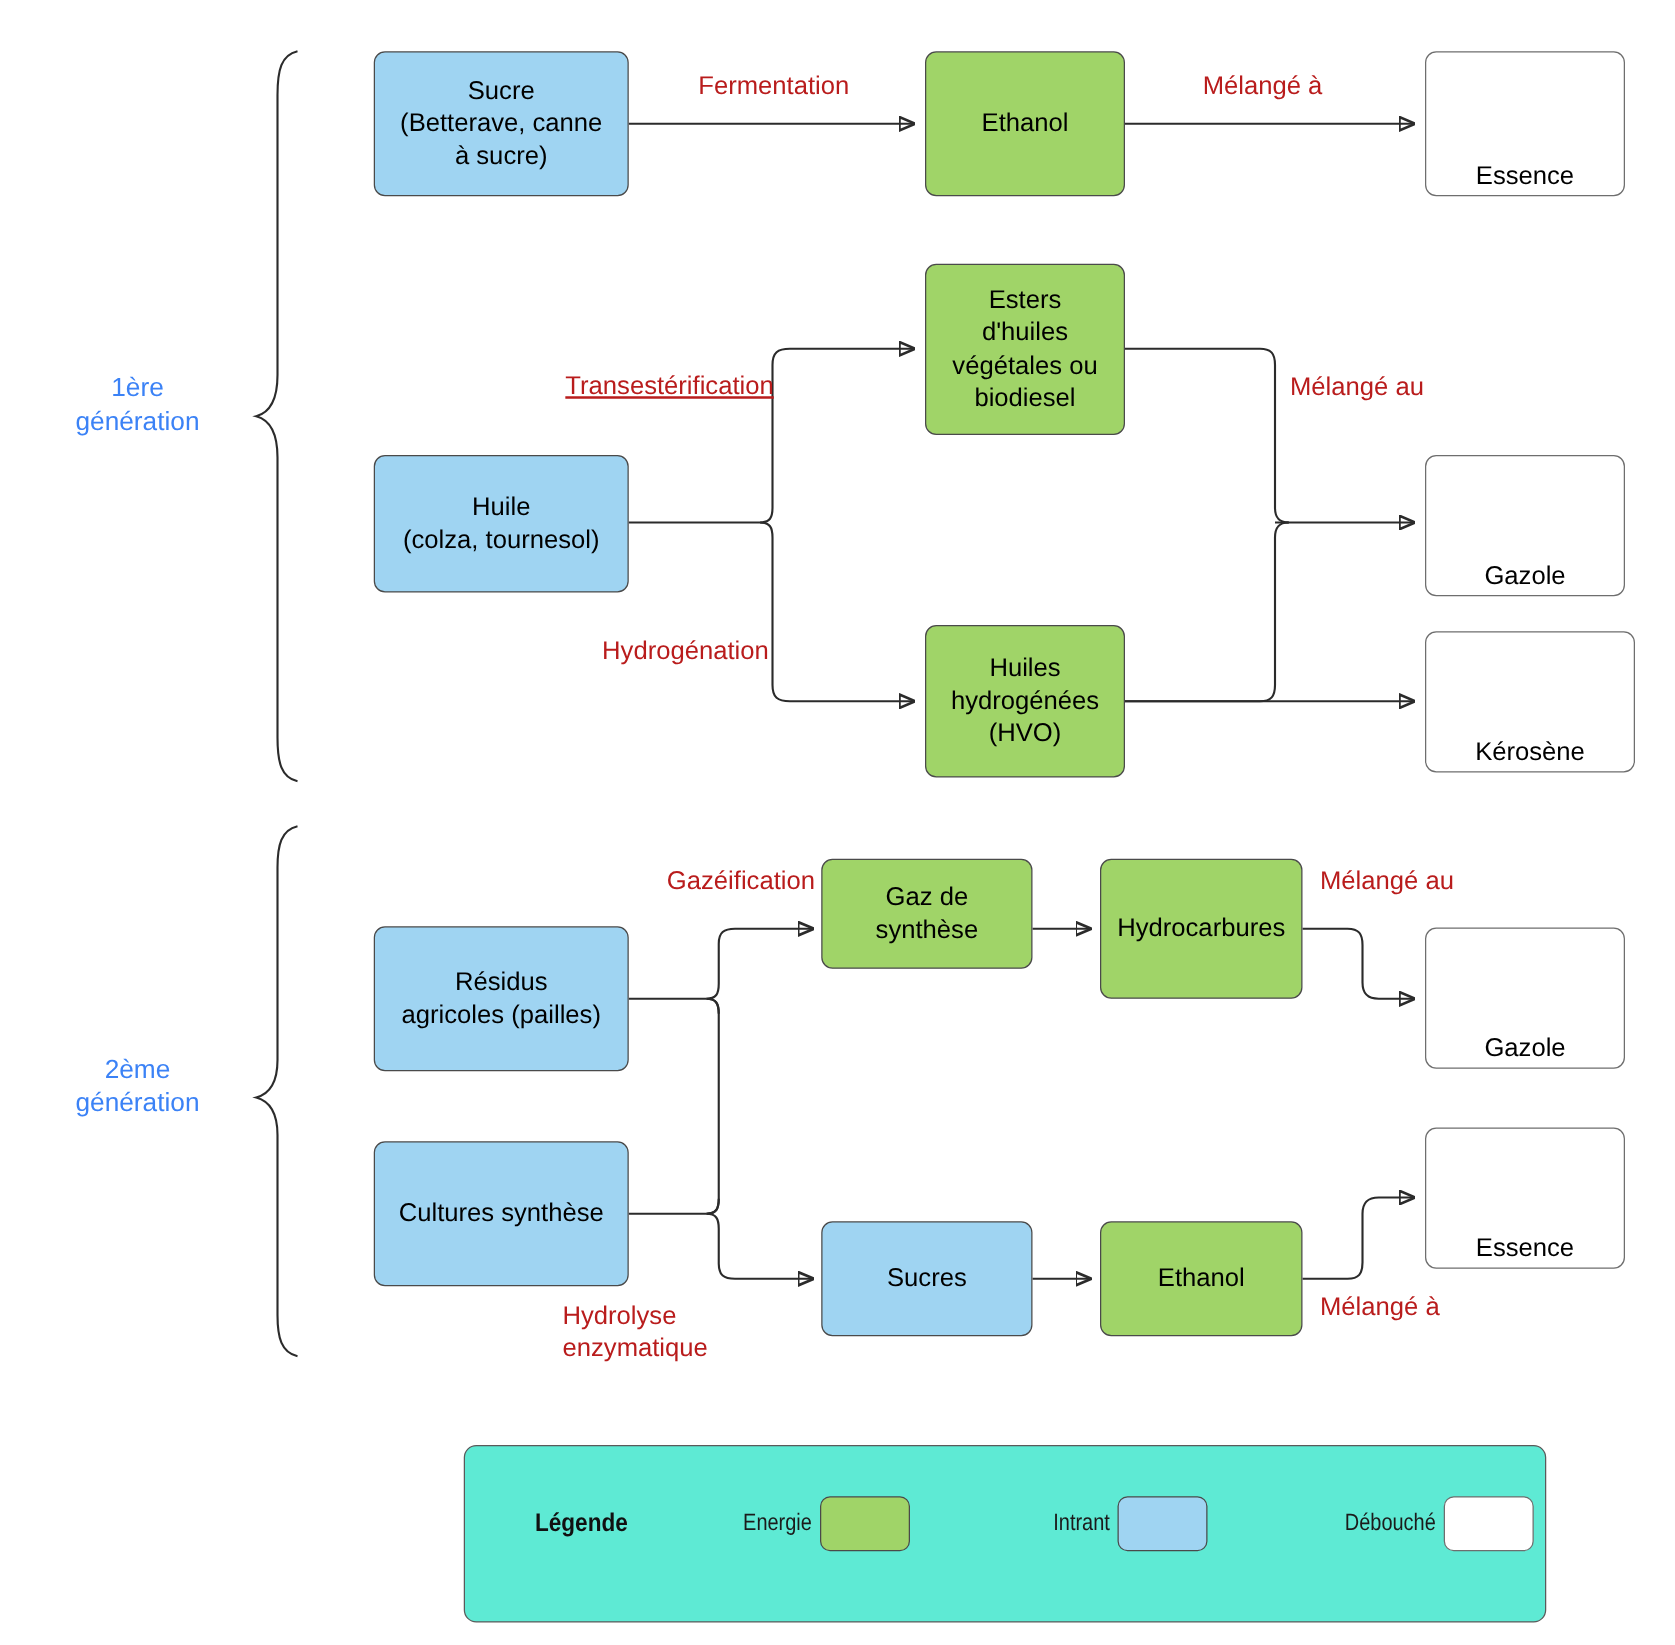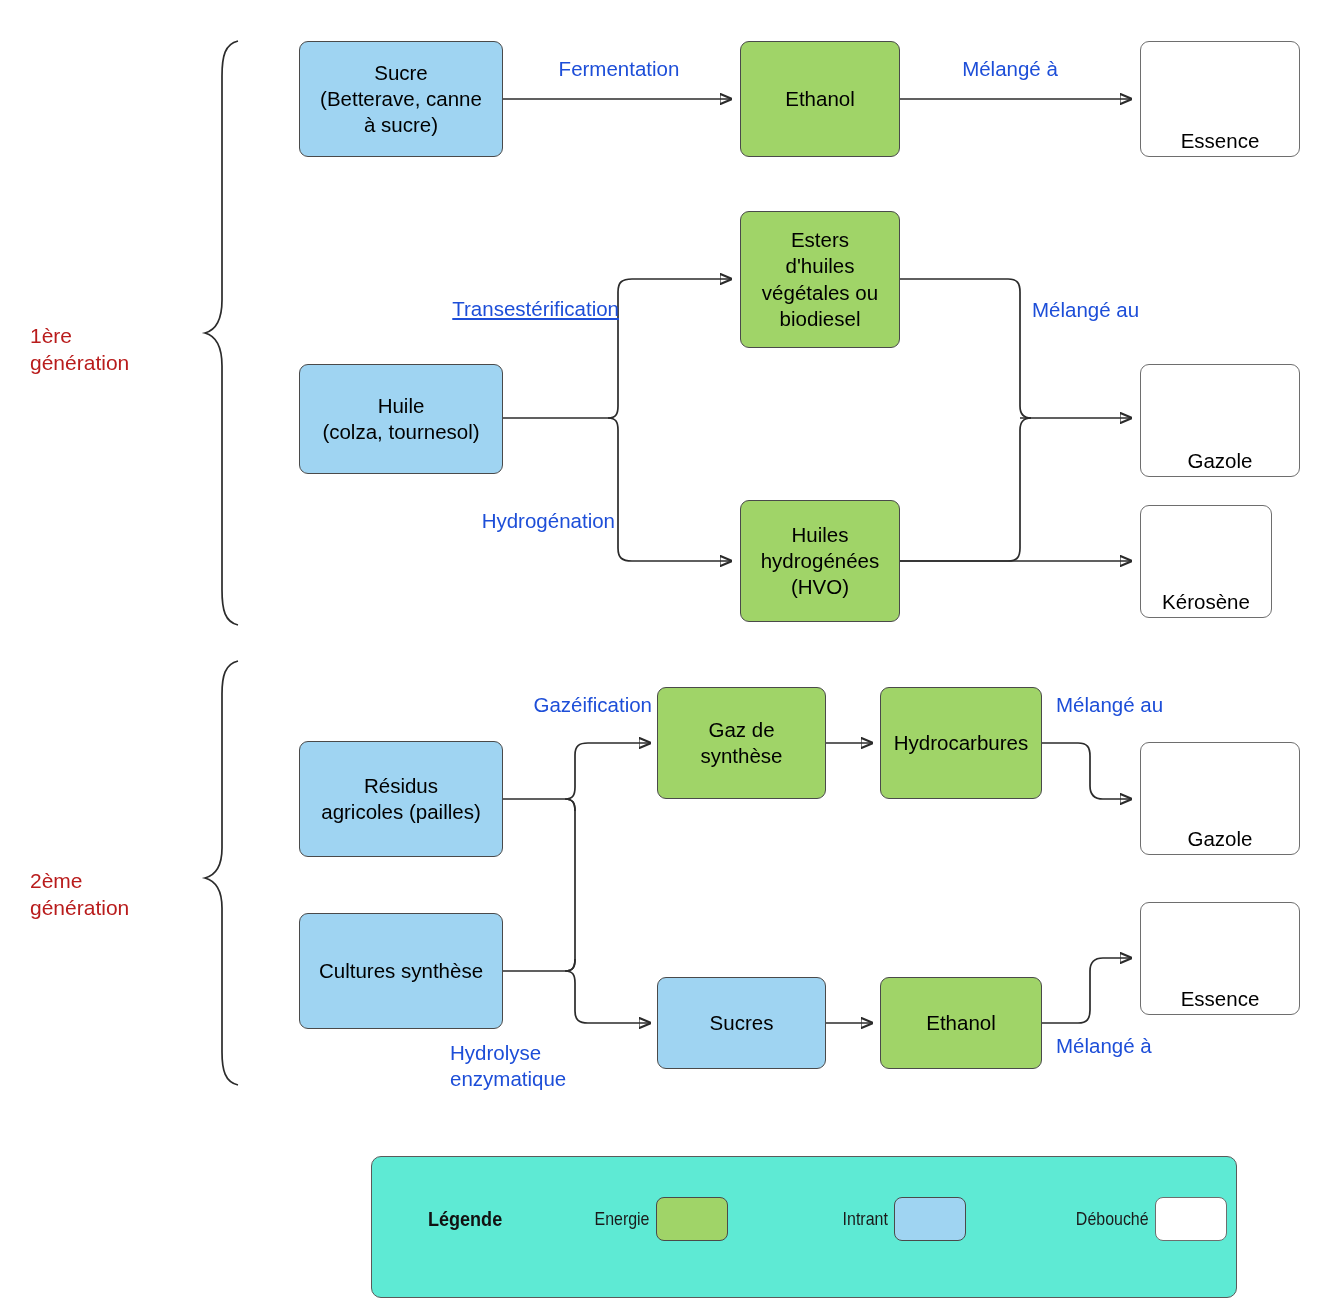--- a/index.html
+++ b/index.html
@@ -50,34 +50,33 @@
   }
   .node.intrant{ background:#9FD4F2; border-color:#4a4a4a; }
   .node.energie{ background:#A0D468; border-color:#4a4a4a; }
   .node.debouche{ background:#ffffff; border-color:#6e6e6e;align-items:flex-end; }
   .node span{ display:block; }
 
   
   .elabel{
     position:absolute;
     font-size:20.5px;
-    color:#1d4ed8;
+    color:#b91c1c;
     white-space:pre;
     line-height:1.26;
     text-align:center;
   }
   
   .genlabel{
     position:absolute;
     font-size:21px;
-    color:#b91c1c;
-    text-align:left;
+    color:#3b82f6;
+    text-align:center;
     line-height:1.3;
     white-space:pre;
-    margin-top:25px;
   }
   
   #legend{
     position:absolute;
     left:371px; top:1156px;
     width:866px; height:142px;
     box-sizing:border-box;
     border:1.4px solid #5a5a5a;
     border-radius:10px;
     background:#5eead4;
@@ -205,33 +204,33 @@
   </div>
 
   <div class="node energie" style="left:740px; top:500px; width:160px; height:122px;">
     <span>Huiles<br>hydrogénées<br>(HVO)</span>
   </div>
 
   <div class="node debouche" style="left:1140px; top:364px; width:160px; height:113px;">
     <span>Gazole</span>
   </div>
 
-  <div class="node debouche" style="left:1140px; top:505px; width:132px; height:113px;">
+  <div class="node debouche" style="left:1140px; top:505px; width:168px; height:113px;">
     <span>Kérosène</span>
   </div>
 
   <div class="node intrant" style="left:299px; top:741px; width:204px; height:116px;">
     <span>Résidus<br>agricoles (pailles)</span>
   </div>
 
   <div class="node intrant" style="left:299px; top:913px; width:204px; height:116px;">
     <span>Cultures synthèse</span>
   </div>
 
-  <div class="node energie" style="left:657px; top:687px; width:169px; height:112px;">
+  <div class="node energie" style="left:657px; top:687px; width:169px; height:88px;">
     <span>Gaz de<br>synthèse</span>
   </div>
 
   <div class="node energie" style="left:880px; top:687px; width:162px; height:112px;">
     <span>Hydrocarbures</span>
   </div>
 
   <div class="node intrant" style="left:657px; top:977px; width:169px; height:92px;">
     <span>Sucres</span>
   </div>

